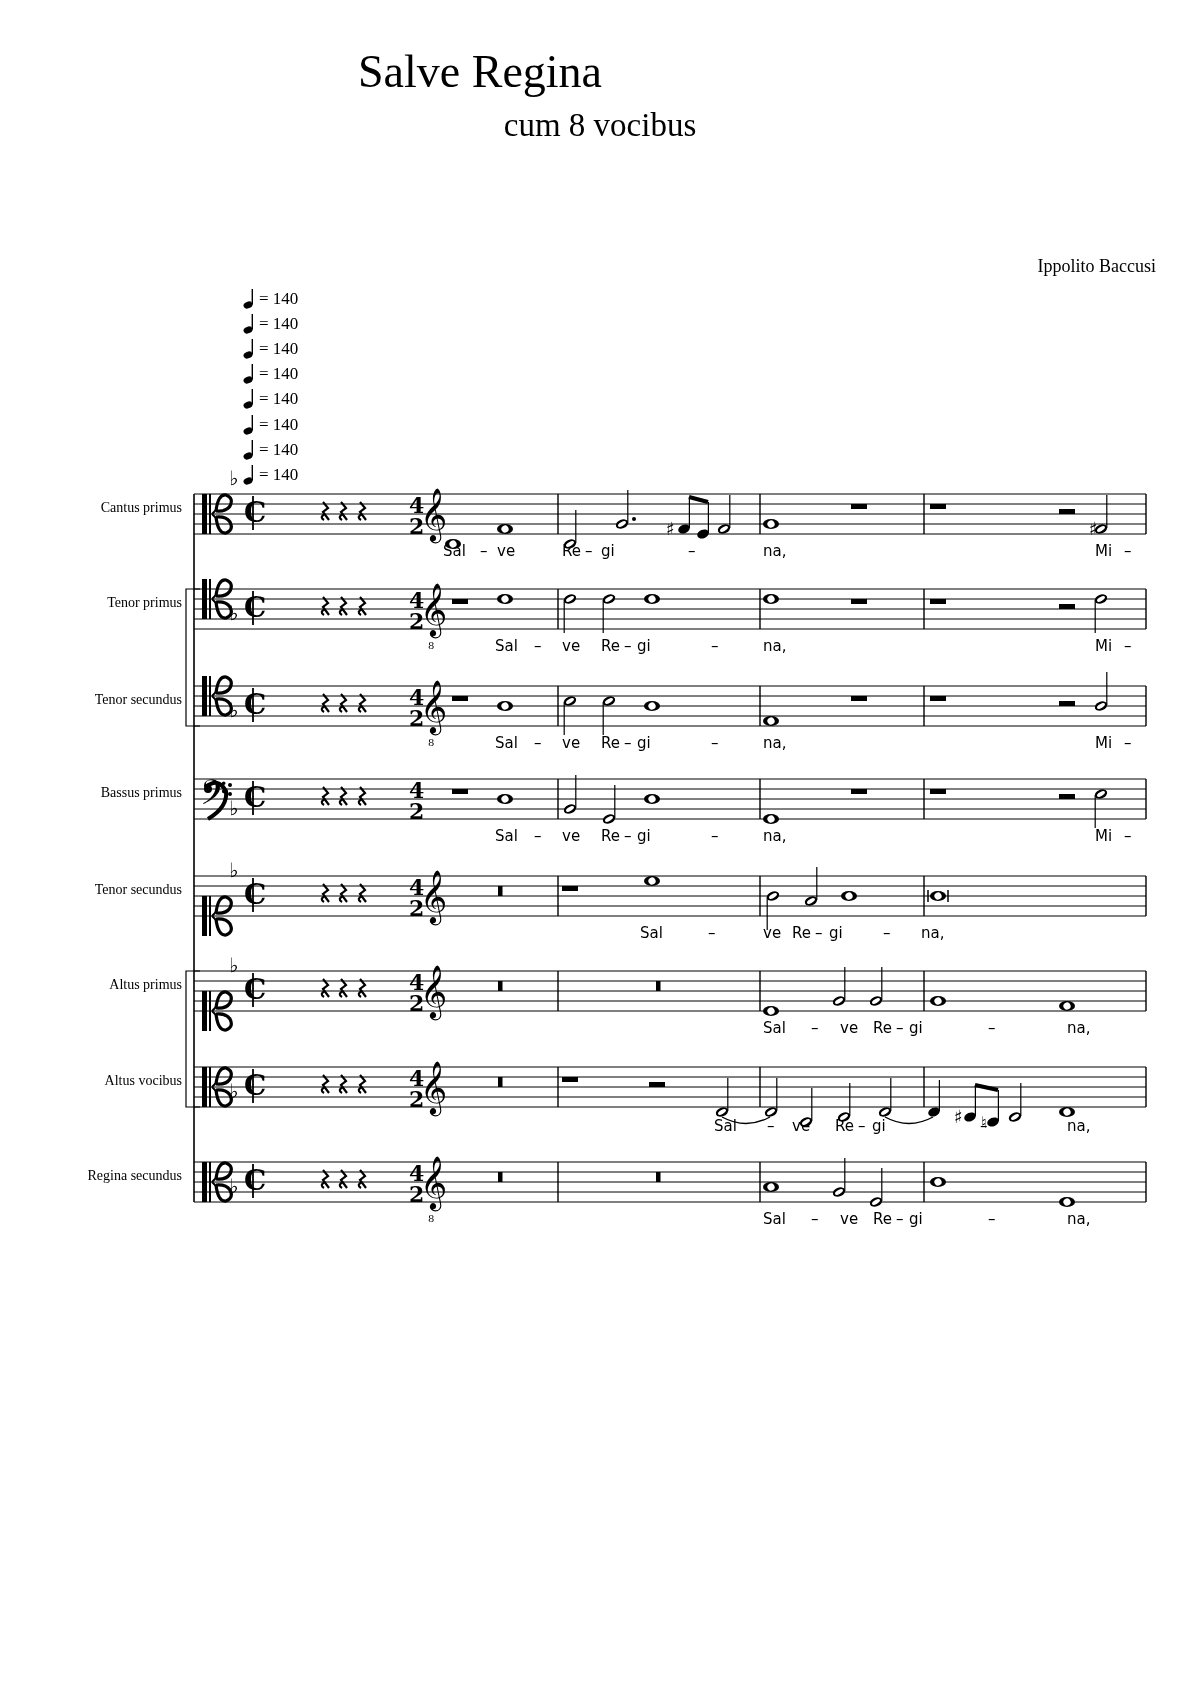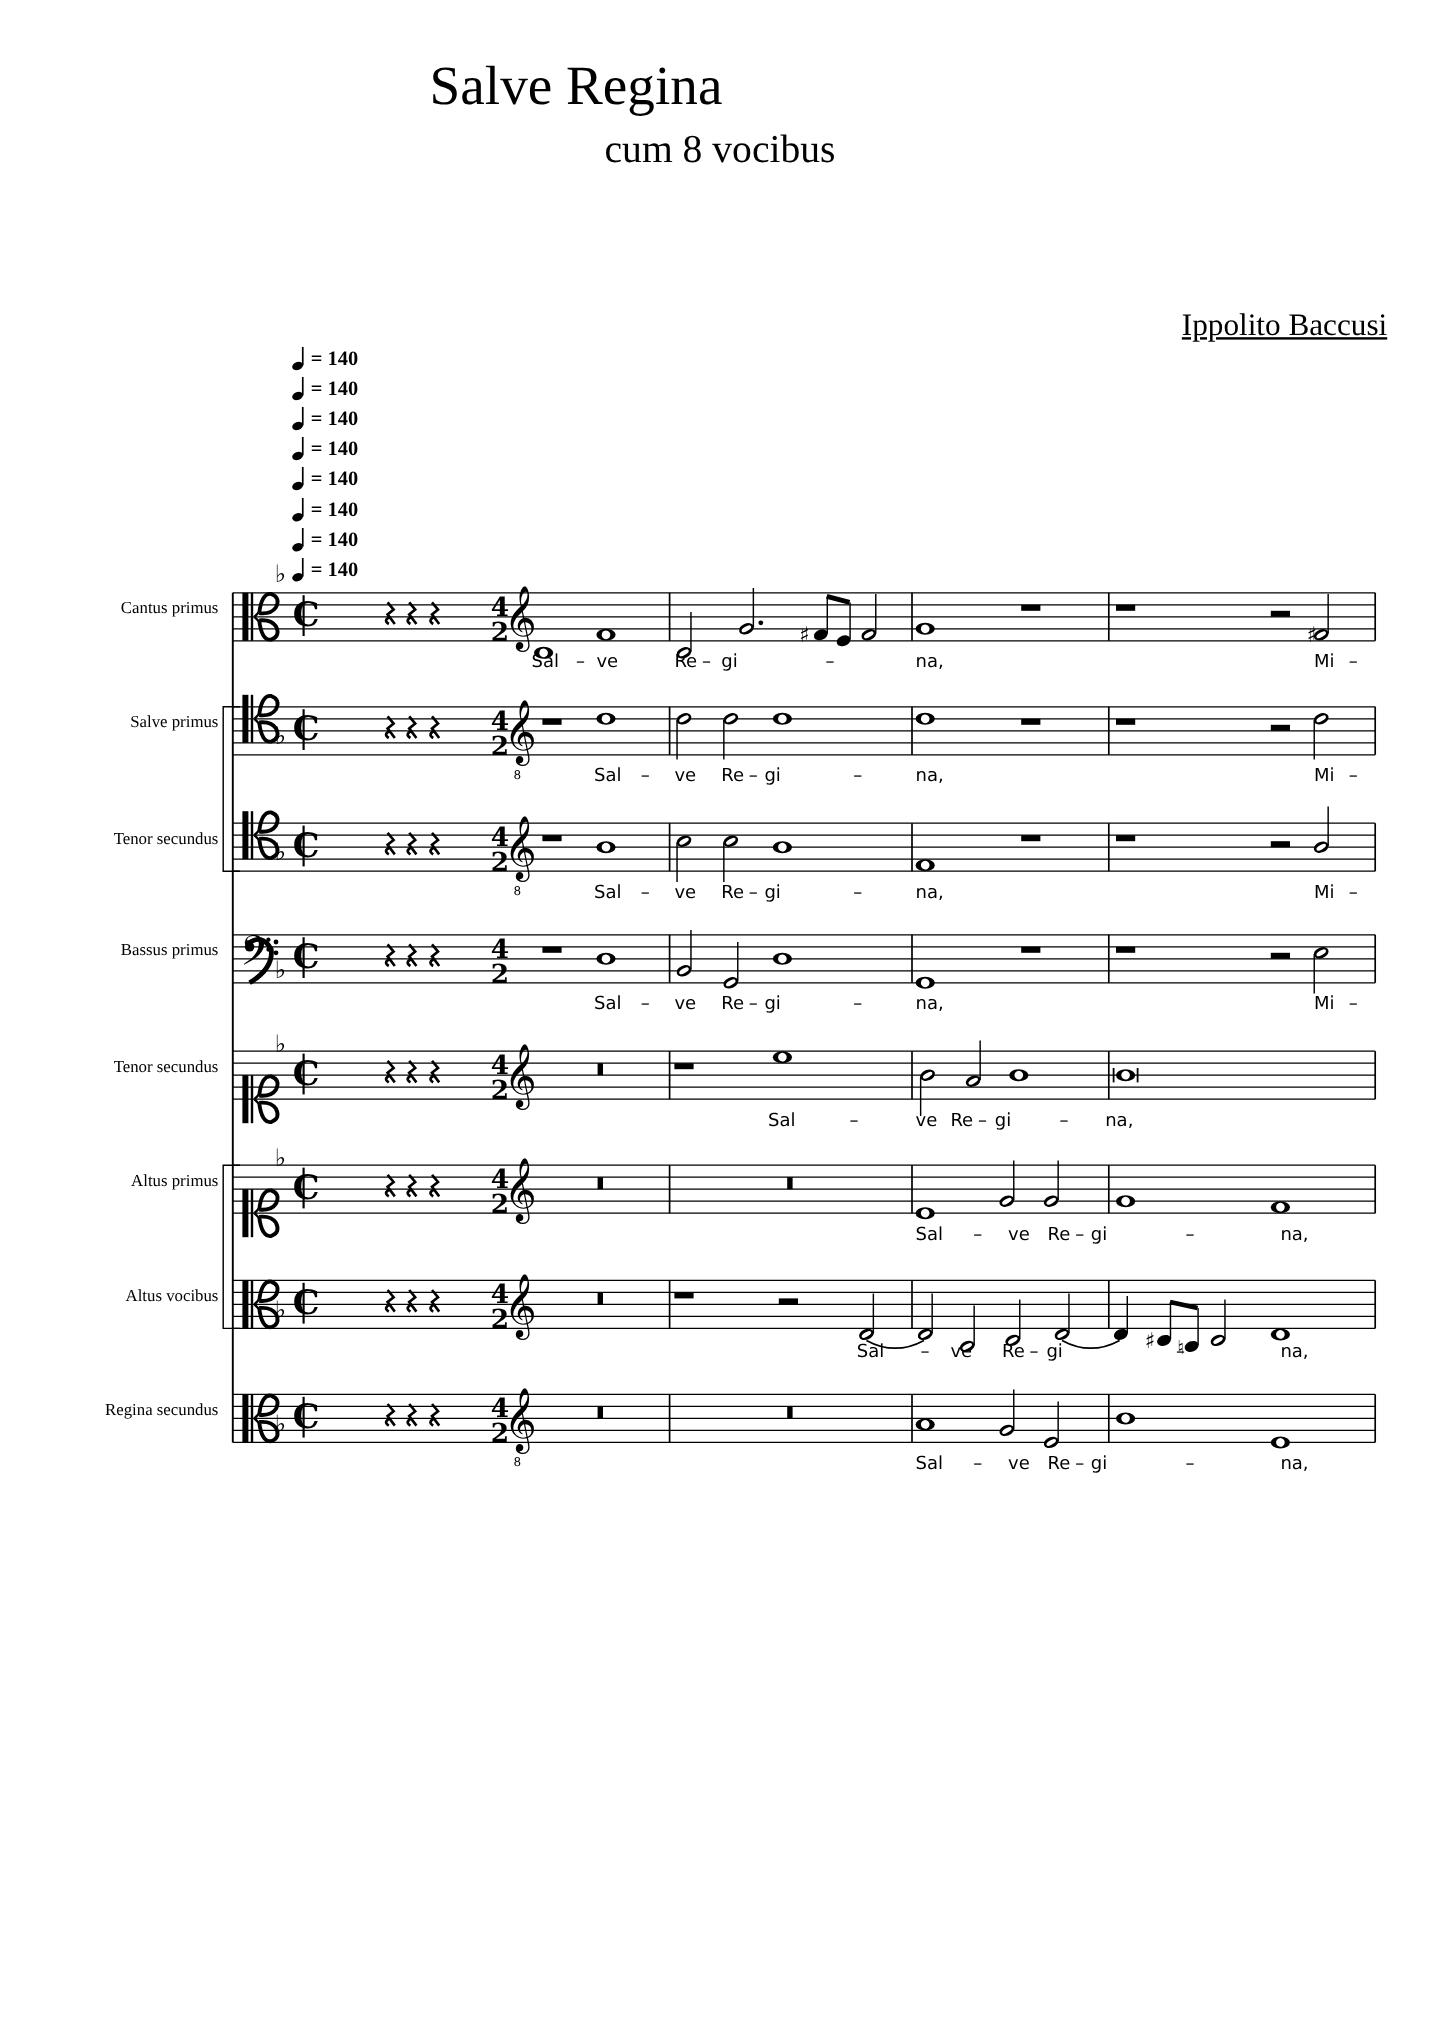--- a/index.html
+++ b/index.html
@@ -2,24 +2,24 @@
 <html><head>
 <meta charset="utf-8">
 <style>
   html, body { margin: 0; padding: 0; background: #ffffff; }
   body { width: 1200px; height: 1697px; position: relative; overflow: hidden; color: #000; }
   .title { position: absolute; left: 0; width: 960px; top: 44px; text-align: center;
            font-family: "Liberation Serif", "DejaVu Serif", serif; font-size: 46px; line-height: 56px; }
   .subtitle { position: absolute; left: 0; width: 1200px; top: 104px; text-align: center;
            font-family: "Liberation Serif", "DejaVu Serif", serif; font-size: 33px; line-height: 42px; }
   .composer { position: absolute; right: 44px; top: 256px;
-           font-family: "Liberation Serif", "DejaVu Serif", serif; font-size: 26px; text-decoration: underline; }
+           font-family: "Liberation Serif", "DejaVu Serif", serif; font-size: 18px; }
   .tempo-list { position: absolute; left: 243px; top: 286px; }
   .tempo { height: 25.2px; display: flex; align-items: center;
-           font-family: "Liberation Serif", "DejaVu Serif", serif; font-weight: bold; font-size: 17px; }
+           font-family: "Liberation Serif", "DejaVu Serif", serif; font-weight: normal; font-size: 17px; }
   .tempo svg { margin-right: 4px; }
   .part-label { position: absolute; right: 1018px; text-align: right; white-space: nowrap;
            font-family: "Liberation Serif", "DejaVu Serif", serif; font-size: 14px; }
   .lyric { position: absolute; font-family: "DejaVu Sans", sans-serif; font-size: 15px; white-space: nowrap; }
   svg.score { position: absolute; left: 0; top: 0; }
 </style>
 </head>
 <body>
 
 <div class="title">Salve Regina</div>
@@ -80,21 +80,21 @@
       <svg width="12" height="20" viewBox="0 0 12 20">
         <ellipse cx="5" cy="16" rx="4.6" ry="3.3" transform="rotate(-20 5 16)" fill="#000"></ellipse>
         <rect x="8.6" y="0" width="1.4" height="15.5" fill="#000"></rect>
       </svg>
       <span>= 140</span>
     </div>
   </div>
 
 <div id="labels">
     <div class="part-label" style="top: 500px;">Cantus primus</div>
-    <div class="part-label" style="top: 595px;">Salve primus</div>
+    <div class="part-label" style="top: 595px;">Tenor primus</div>
     <div class="part-label" style="top: 692px;">Tenor secundus</div>
     <div class="part-label" style="top: 785px;">Bassus primus</div>
     <div class="part-label" style="top: 882px;">Tenor secundus</div>
     <div class="part-label" style="top: 977px;">Altus primus</div>
     <div class="part-label" style="top: 1073px;">Altus vocibus</div>
     <div class="part-label" style="top: 1168px;">Regina secundus</div>
   </div>
 <div id="lyrics">
     <div class="lyric" style="left: 443px; top: 542px;">Sal</div>
     <div class="lyric" style="left: 480px; top: 542px;">–</div>

